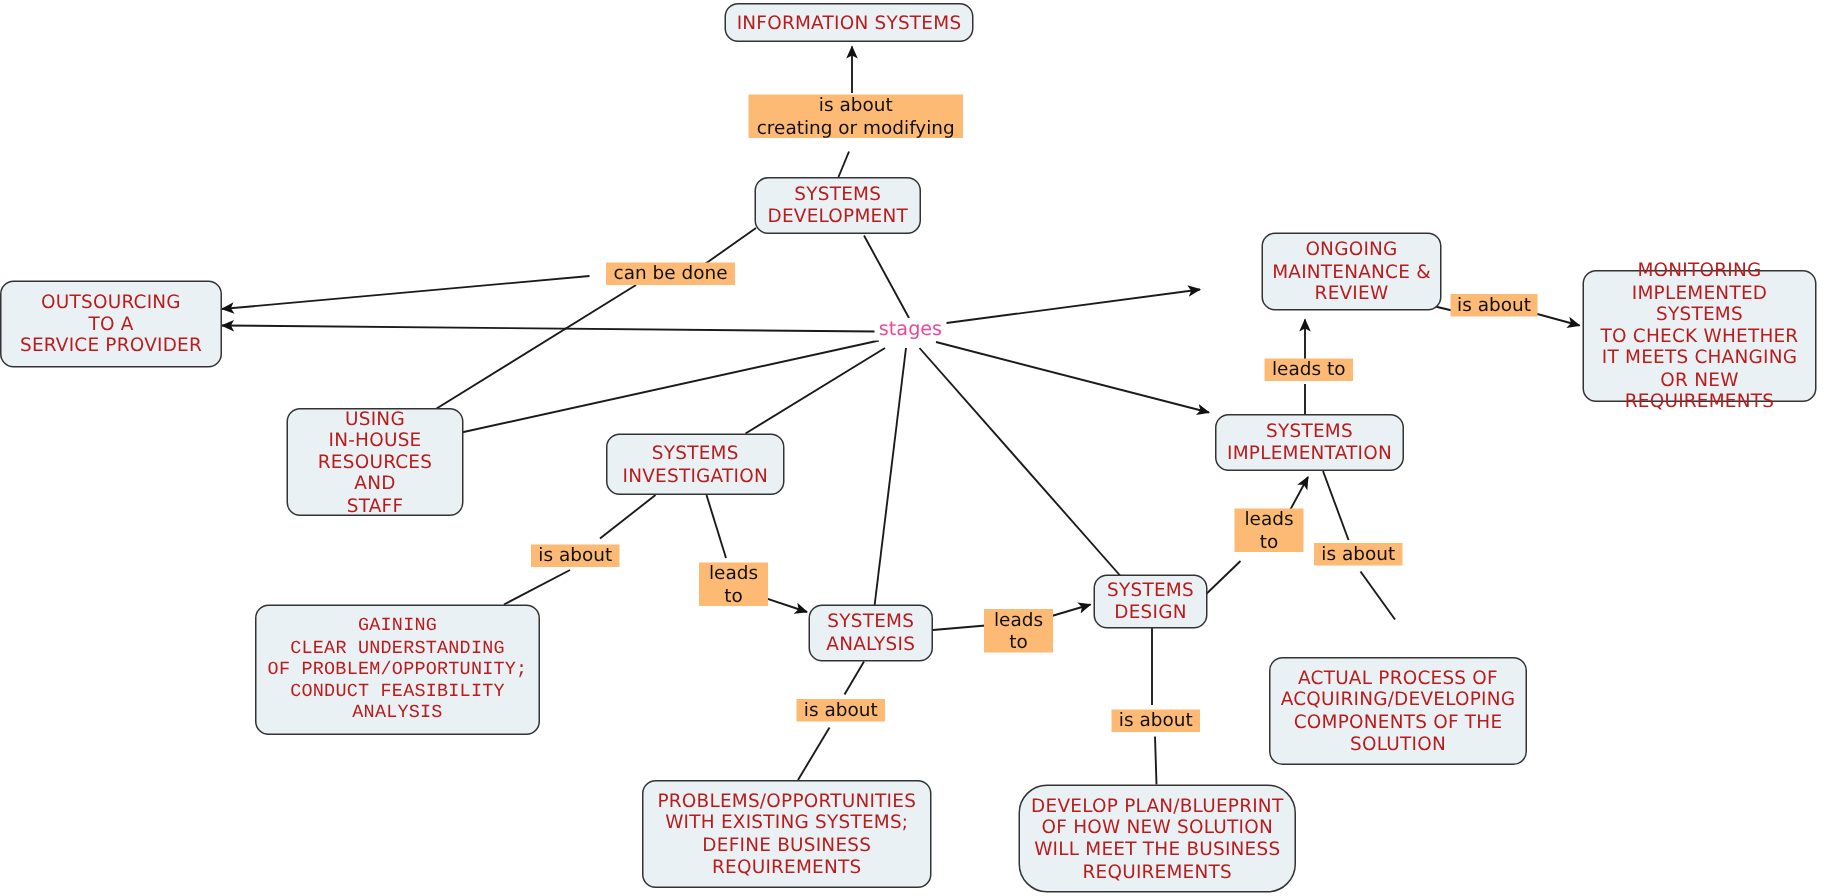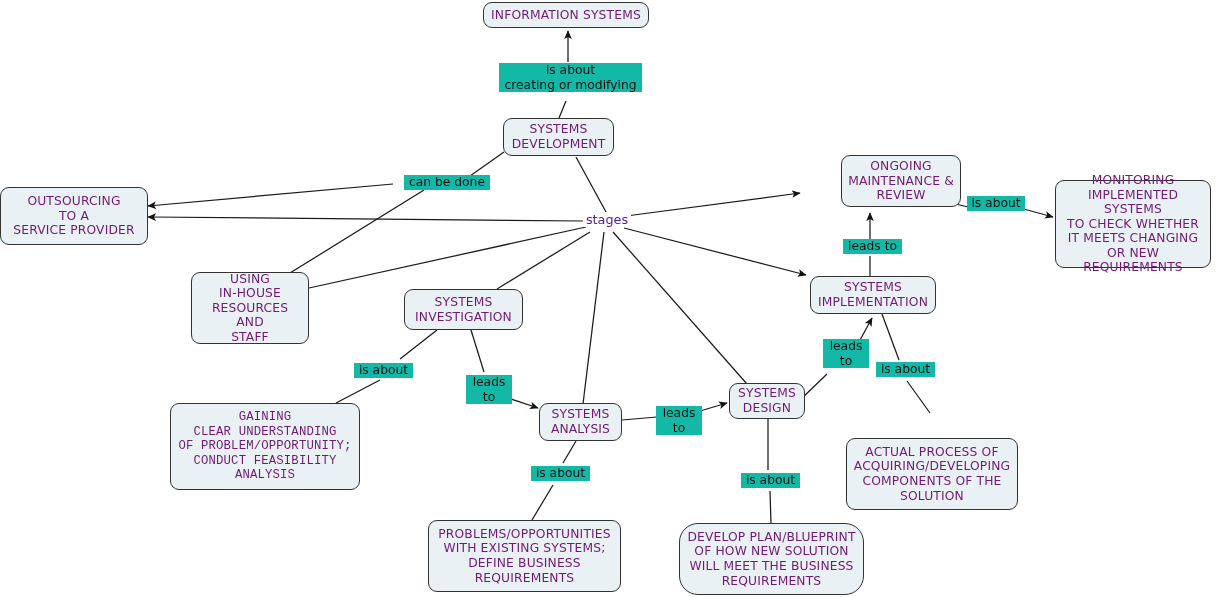--- a/index.html
+++ b/index.html
@@ -29,41 +29,41 @@
   .node {
     position: absolute;
     box-sizing: border-box;
     background: #eaf1f4;
     border: 1.3px solid #333333;
     border-radius: 9px;
     display: flex;
     align-items: center;
     justify-content: center;
     text-align: center;
-    color: #701a75;
+    color: #b91c1c;
     font-size: 12.3px;
     line-height: 14.6px;
     letter-spacing: 0.15px;
     white-space: pre-line;
     padding: 2px 5px;
   }
   .link-label {
     position: absolute;
-    background: #14b8a6;
+    background: #fdba74;
     color: #111111;
     font-size: 12.3px;
     line-height: 14.6px;
     text-align: center;
     white-space: pre-line;
     padding: 0 2px;
   }
   .hub-label {
     position: absolute;
     background: #ffffff;
-    color: #4c1d95;
+    color: #ec4899;
     font-size: 12.8px;
     line-height: 15px;
     text-align: center;
     padding: 0 2px;
   }
 </style>
 </head>
 <body>
 
 <div id="canvas">

